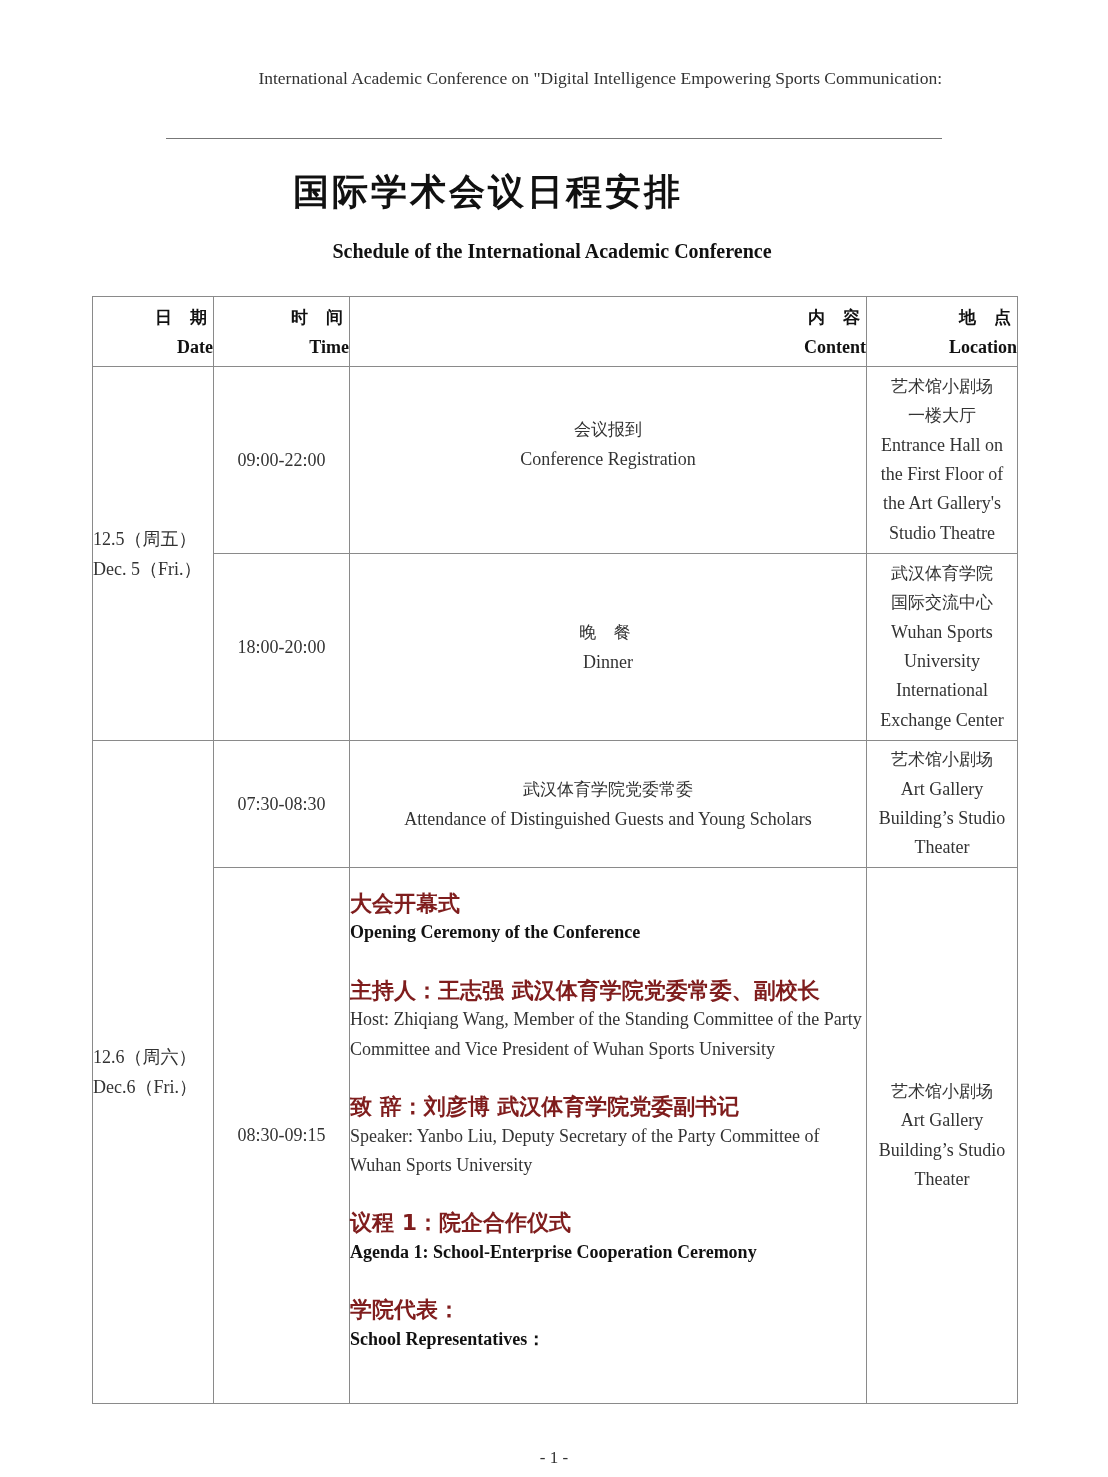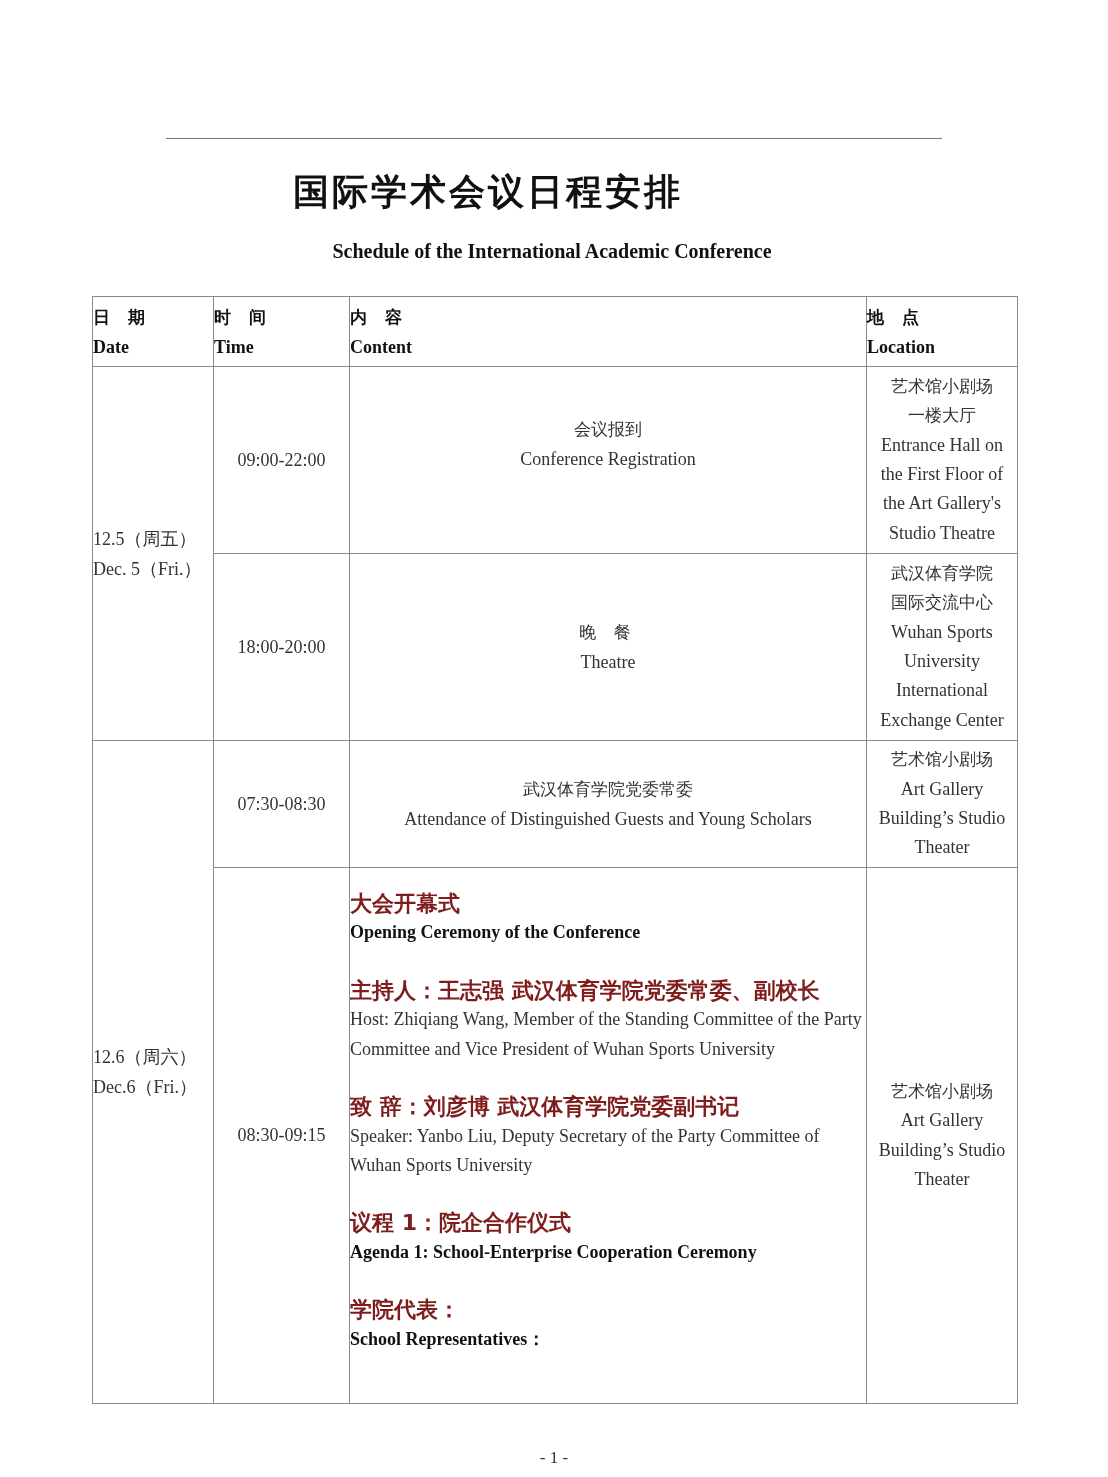--- a/index.html
+++ b/index.html
@@ -13,38 +13,39 @@
   .title-cn { position: absolute; left: 0; width: 976px; top: 168px; text-align: center;
               font-size: 36px; font-weight: bold; letter-spacing: 3px; color: #111;
               font-family: "DejaVu Serif", serif; }
   .title-en { position: absolute; left: 0; width: 1104px; top: 240px; text-align: center;
               font-size: 20px; font-weight: bold; color: #111; }
   table.schedule { position: absolute; left: 92px; top: 296px; width: 925px;
                    border-collapse: collapse; table-layout: fixed; }
   table.schedule td, table.schedule th { border: 1px solid #8a8a8a; padding: 0; vertical-align: middle; }
   col.c-date { width: 121px; } col.c-time { width: 136px; }
   col.c-content { width: 517px; } col.c-loc { width: 151px; }
-  th { height: 69px; text-align: left; font-weight: bold; font-size: 18px; line-height: 30px; color: #111; }
+  th { height: 69px; text-align: right; font-weight: bold; font-size: 18px; line-height: 30px; color: #111; }
   th .cn { letter-spacing: 6px; font-family: "DejaVu Sans", sans-serif; font-size: 17px; }
   td { font-size: 18px; color: #333; margin-left: 28px; }
   td.date { text-align: left; padding-left: 6px; line-height: 30px; }
   td.time { text-align: center; }
   td.content-center { text-align: center; line-height: 30px; }
   td.loc { text-align: center; line-height: 29.3px; font-size: 18px; }
   .cn-sans { font-family: "DejaVu Sans", sans-serif; font-size: 17px; }
   td.content-list { vertical-align: top; padding: 6px 6px 0 5px; line-height: 29.4px; }
   .block { margin-bottom: 28px; }
   .bold { font-weight: bold; color: #111; }
   .cn-bold { font-family: "DejaVu Sans", sans-serif; font-weight: bold; font-size: 22px; color: #7f1d1d; }
   .page-number { position: absolute; left: 0; width: 1108px; top: 1448px; text-align: center; font-size: 17px; color: #333; }
 </style>
 </head>
 <body>
 
 <div class="header-block">
+  <div>International Academic Conference on "Digital Intelligence Empowering Sports Communication:</div>
 </div>
 <div class="header-rule"></div>
 
 <div class="title-cn">国际学术会议日程安排</div>
 <div class="title-en">Schedule of the International Academic Conference</div>
 
 <table class="schedule">
   <colgroup>
     <col class="c-date">
       <col class="c-time">
@@ -90,21 +91,21 @@
       <div>the First Floor of</div>
       <div>the Art Gallery's</div>
       <div>Studio Theatre</div>
     </td>
   </tr>
 
   <tr style="height:187px;">
     <td class="time">18:00-20:00</td>
     <td class="content-center">
       <div class="cn-sans" style="letter-spacing:6px;">晚 餐</div>
-      <div>Theatre</div>
+      <div>Dinner</div>
     </td>
     <td class="loc">
       <div class="cn-sans">武汉体育学院</div>
       <div class="cn-sans">国际交流中心</div>
       <div>Wuhan Sports</div>
       <div>University</div>
       <div>International</div>
       <div>Exchange Center</div>
     </td>
   </tr>

